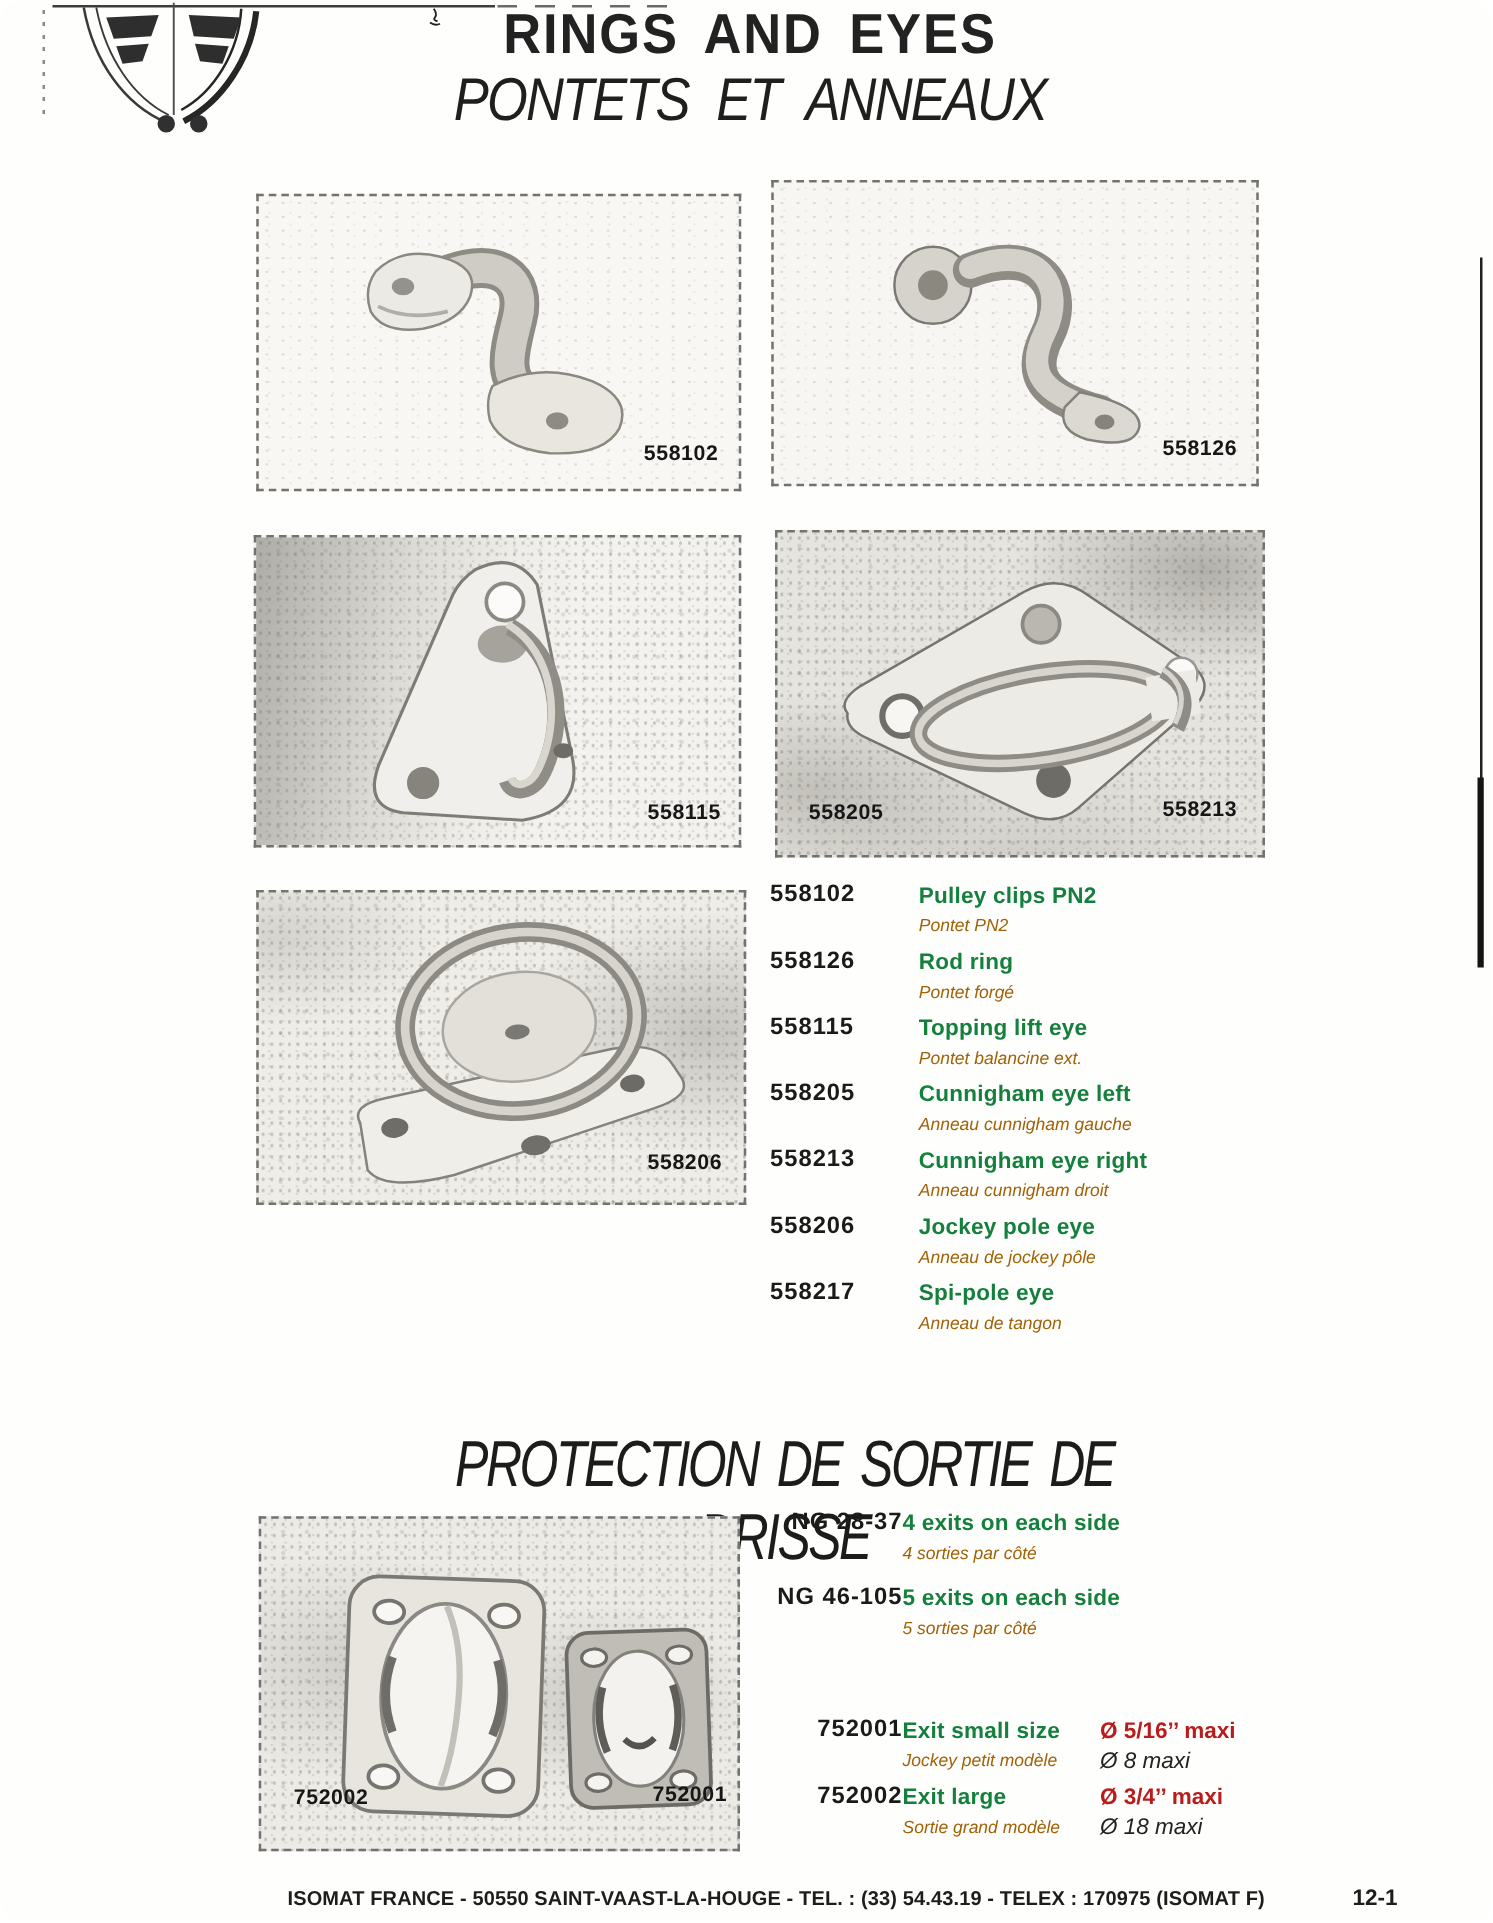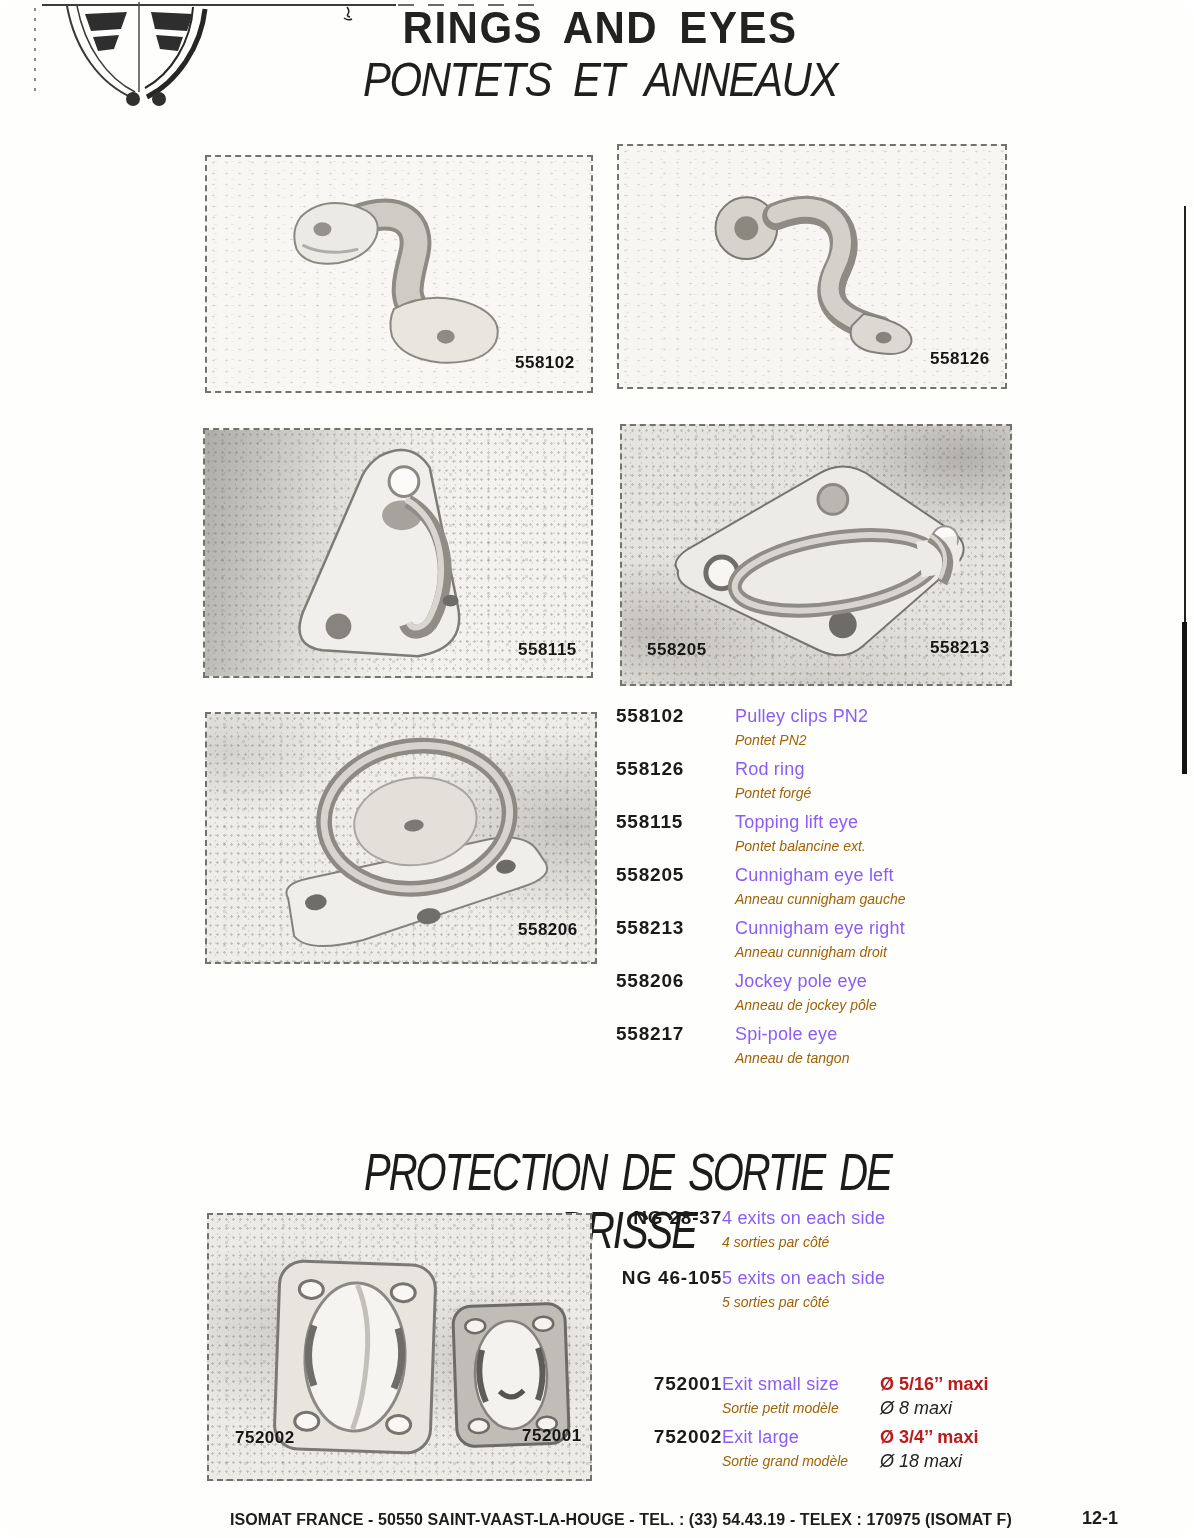--- a/index.html
+++ b/index.html
@@ -65,21 +65,21 @@
   .parts-list{position:absolute;}
   .rings-list{left:616px;top:704px;width:400px;}
   .halyard-list{left:606px;top:1206px;width:460px;}
   .part-row{display:flex;margin-bottom:5px;}
   .row-gap-top{margin-top:58px;}
   .row-gap-sm{margin-bottom:12px;}
   .part-ref{width:119px;flex:none;font-size:19px;font-weight:bold;letter-spacing:.8px;line-height:24px;color:#1a1a1a;}
   .halyard-list .part-ref{width:116px;text-align:right;}
   .part-desc{flex:1;}
   .desc-line{display:flex;}
-  .desc-en{font-size:18px;font-weight:normal;line-height:24px;letter-spacing:.2px;color:#8b5cf6;}
+  .desc-en{font-size:18px;font-weight:bold;line-height:24px;letter-spacing:.2px;color:#15803d;}
   .desc-fr{font-size:14px;font-style:italic;line-height:24px;color:#a16207;}
   .with-size .desc-en,.with-size .desc-fr{width:158px;flex:none;}
   .size-en{font-size:18px;font-weight:bold;line-height:24px;color:#b91c1c;}
   .size-fr{font-size:18px;font-style:italic;line-height:24px;color:#222;}
 
   
   .footer-line{position:absolute;left:230px;top:1511px;font-size:16px;font-weight:bold;letter-spacing:.1px;color:#1d1d1d;}
   .page-num{position:absolute;left:1082px;top:1508px;font-size:18px;font-weight:bold;color:#1d1d1d;}
 </style>
 </head>
@@ -299,21 +299,21 @@
       </div>
     </div>
     <div class="part-row row-gap-top with-size">
       <div class="part-ref">752001</div>
       <div class="part-desc">
         <div class="desc-line">
           <span class="desc-en">Exit small size</span>
           <span class="size-en">Ø 5/16’’ maxi</span>
         </div>
         <div class="desc-line">
-          <span class="desc-fr">Sortie petit modèle</span>
+          <span class="desc-fr">Jockey petit modèle</span>
           <span class="size-fr">Ø 8 maxi</span>
         </div>
       </div>
     </div>
     <div class="part-row with-size">
       <div class="part-ref">752002</div>
       <div class="part-desc">
         <div class="desc-line">
           <span class="desc-en">Exit large</span>
           <span class="size-en">Ø 3/4’’ maxi</span>

